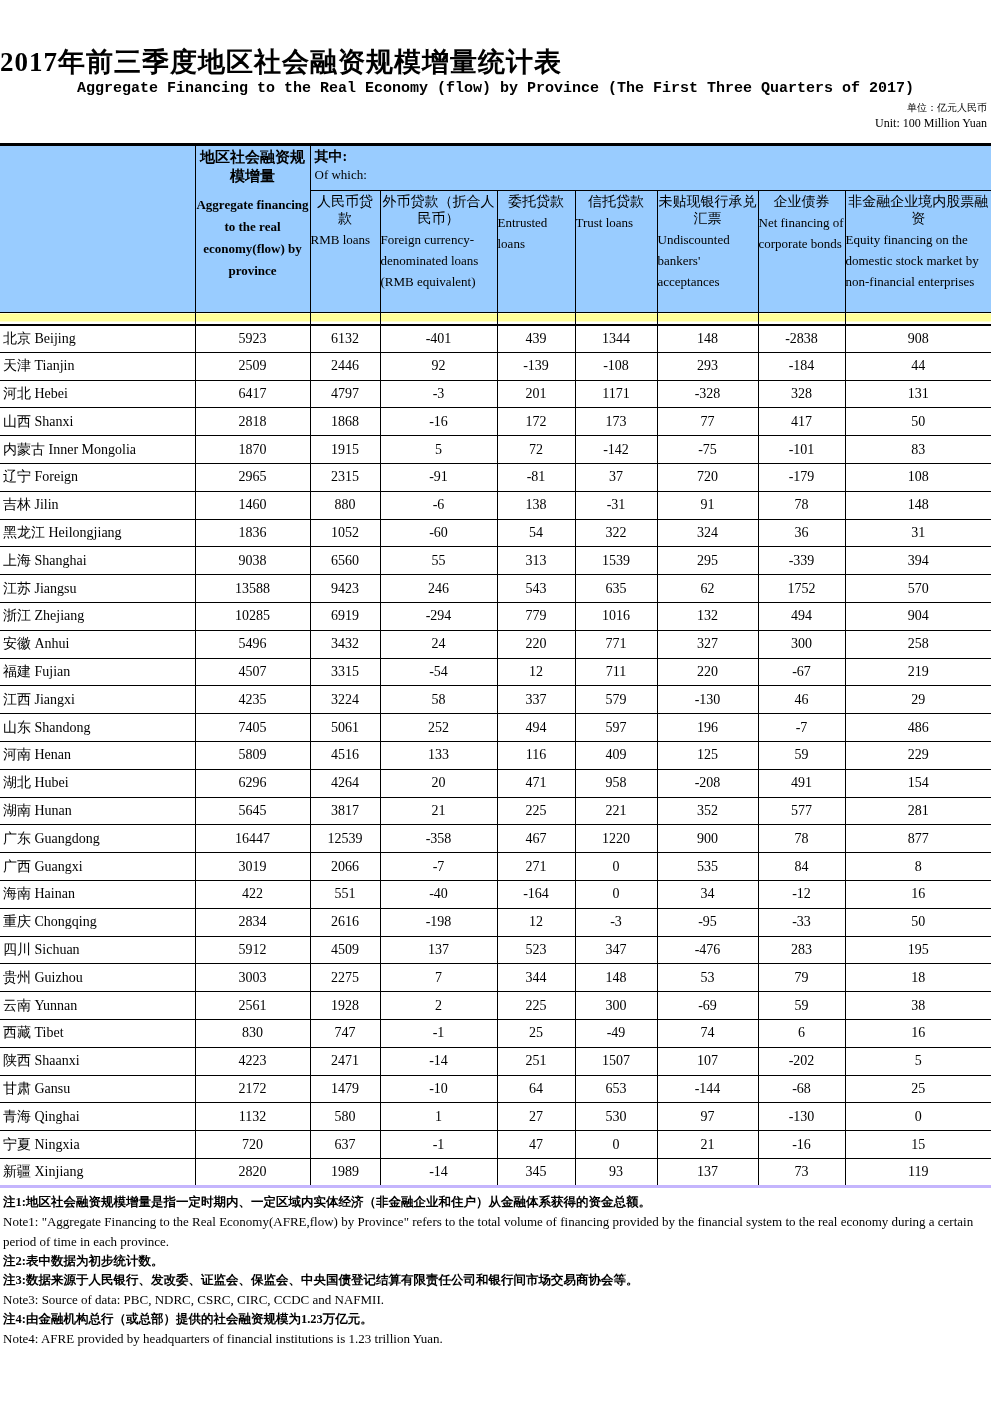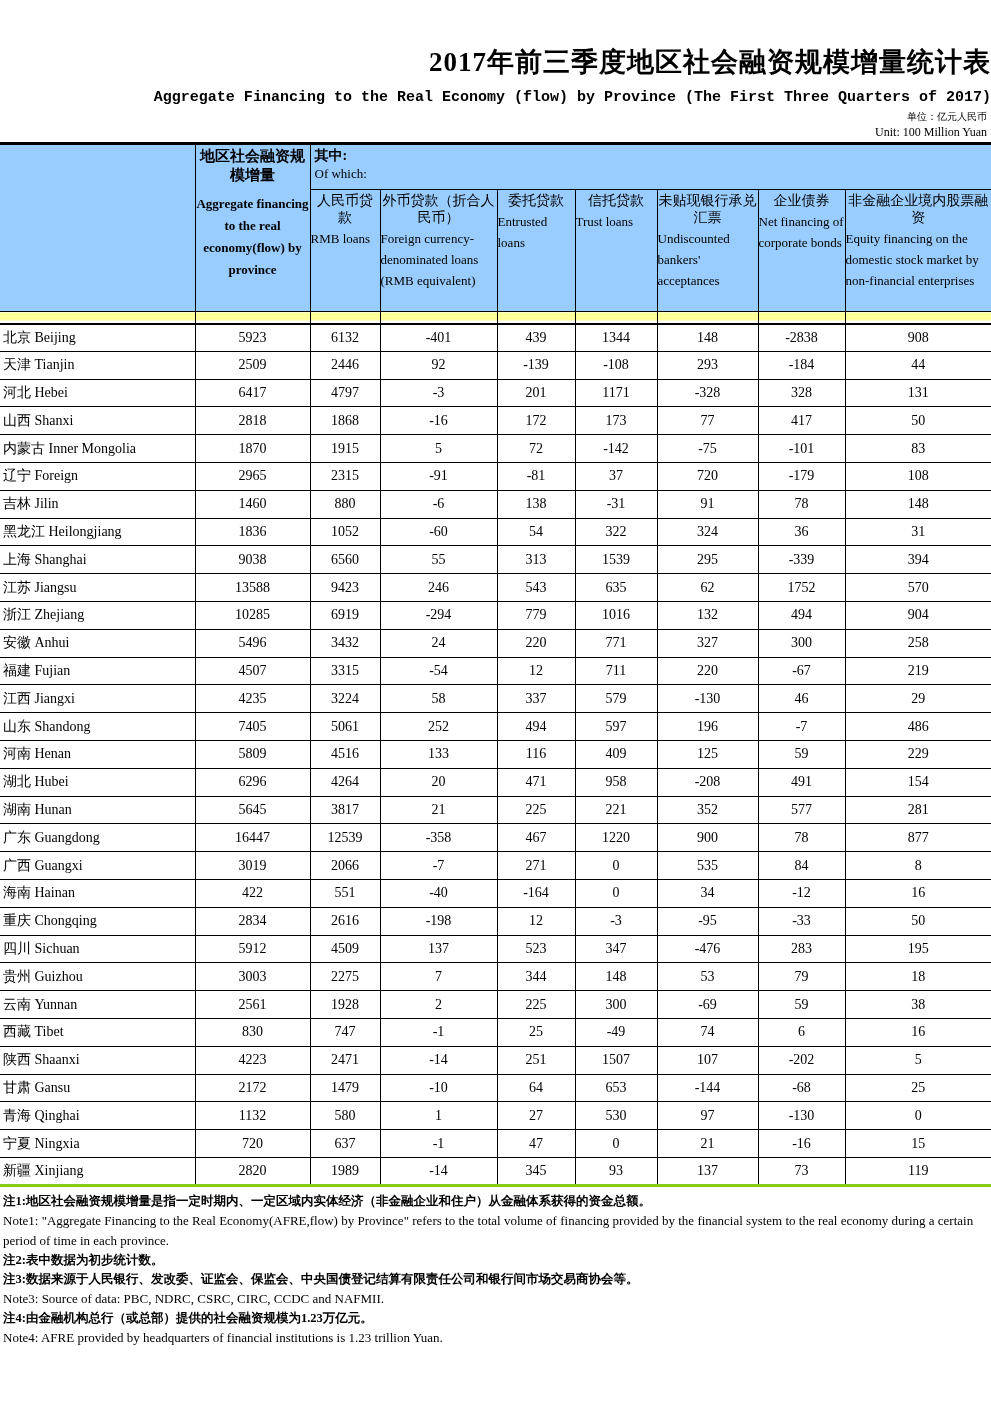--- a/index.html
+++ b/index.html
@@ -3,37 +3,37 @@
 <meta charset="utf-8">
 <style>
   * { margin:0; padding:0; box-sizing:border-box; }
   html,body { background:#fff; }
   body {
     width:991px; height:1420px; overflow:hidden; color:#000;
     font-family:"Liberation Serif","DejaVu Serif",serif;
   }
   
   .title-zh {
-    margin-top:44px; text-align:right;
+    margin-top:44px; text-align:left;
     font-size:27px; font-weight:bold; letter-spacing:1px;
   }
   .title-en {
-    margin-top:9px; text-align:right;
+    text-align:center;
     font-family:"Liberation Mono","DejaVu Sans Mono",monospace;
     font-size:15px; font-weight:bold; white-space:nowrap;
   }
   .unit-block { text-align:right; padding-right:4px; margin-top:3px; }
   .unit-zh { font-size:10px; line-height:16px; }
   .unit-en { font-size:12px; line-height:15px; }
 
   
   table {
     width:991px; border-collapse:collapse; table-layout:fixed;
-    border-top:3px solid #000; border-bottom:3px solid #84cc16;
-    margin-top:2px;
+    border-top:3px solid #000; border-bottom:3px solid #c4b5fd;
+    margin-top:12px;
   }
   th, td { border:1px solid #000; overflow:hidden; }
   tr > *:first-child { border-left:none; }
   tr > *:last-child  { border-right:none; }
 
   thead th { background:#99CCFF; font-weight:normal; vertical-align:top; }
   tr.hrow1 { height:46px; }
   tr.hrow2 { height:122px; }
 
   th.corner { }

